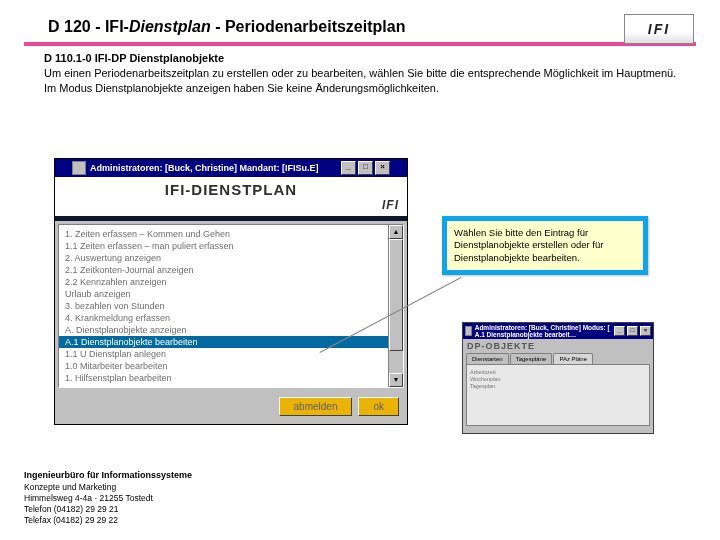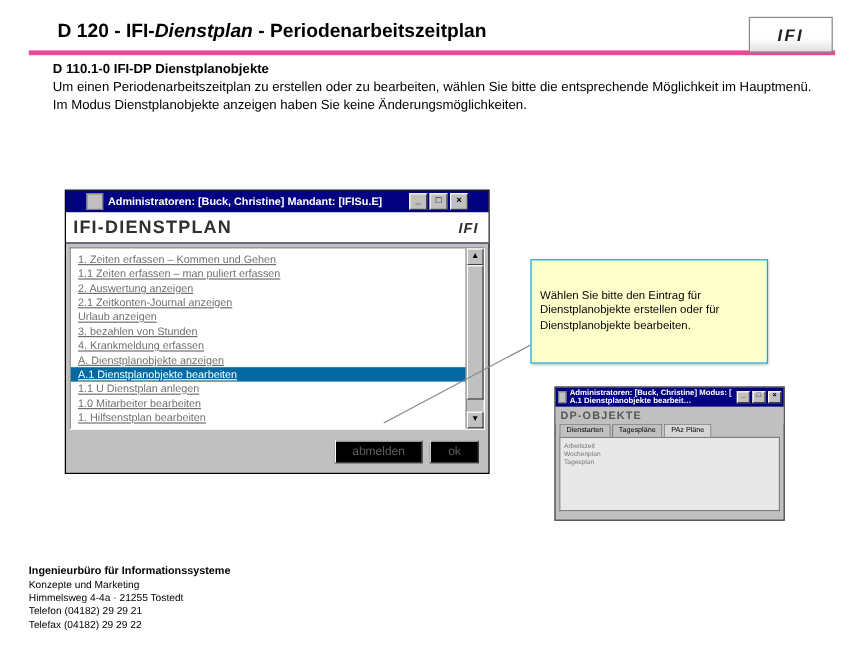--- a/index.html
+++ b/index.html
@@ -70,28 +70,29 @@
     border: 1px solid #808080;
   }
   .winbtns { margin-left: auto; display: flex; gap: 2px; }
   .winbtn {
     width: 13px; height: 12px; background: #c0c0c0;
     border: 1px solid #fff; border-right-color: #404040; border-bottom-color: #404040;
     font-size: 8px; line-height: 10px; text-align: center; color: #000;
   }
   .app-banner {
     background: #fff;
-    border-bottom: 1px solid #0f172a;
+    border-bottom: 5px solid #0f172a;
     display: flex;
     align-items: center;
     padding: 4px 6px;
     font-size: 15px;
     font-weight: bold;
     letter-spacing: 1px;
     color: #303030;
+    flex-direction: column;
   }
   .app-banner .ifi-lg {
     margin-left: auto;
     font-style: italic;
     font-size: 12px;
     padding-right: 2px;
   }
   .menu-area {
     background: #fff;
     margin: 3px;
@@ -116,51 +117,50 @@
   .thumb {
     position: absolute; left: 0; top: 14px; width: 12px; height: 110px;
     background: #c0c0c0; border: 1px solid #fff; border-right-color: #404040; border-bottom-color: #404040;
   }
   .menuitem {
     font-size: 9px;
     padding: 1px 4px 1px 6px;
     color: #707070;
     white-space: nowrap;
     overflow: hidden;
-    text-decoration: underline;
   }
   .menuitem.sel {
     background: #0369a1;
     color: #fff;
   }
   .buttonrow {
     display: flex;
     justify-content: flex-end;
     gap: 6px;
     padding: 6px 8px 8px;
   }
   .w95btn {
-    background: #000000;
+    background: #eab308;
     border: 1px solid #fff;
     border-right-color: #404040;
     border-bottom-color: #404040;
     font-size: 10px;
     padding: 3px 14px;
     color: #606060;
   }
   .callout {
     position: absolute;
     left: 442px;
     top: 216px;
     width: 182px;
     background: #ffffcc;
-    border: 1px solid #0ea5e9;
+    border: 5px solid #0ea5e9;
     box-shadow: 1px 1px 2px rgba(0,0,0,.25);
     font-size: 9.5px;
-    padding: 24px 7px;
+    padding: 6px 7px;
     line-height: 1.3;
   }
   .callout-line {
     position: absolute;
     left: 320px;
     top: 352px;
     width: 160px;
     height: 1px;
     border-top: 1px solid #888;
     transform: rotate(-28deg);
@@ -253,20 +253,21 @@
   <div class="menu-area" id="menu-area">
     <div class="scrollbar">
       <div class="sbtn">▲</div>
       <div class="thumb"></div>
       <div class="sbtn" style="position:absolute;bottom:0;left:0">▼</div>
     </div>
   <div class="menuitem">1. Zeiten erfassen – Kommen und Gehen</div>
       <div class="menuitem">1.1  Zeiten erfassen – man puliert erfassen</div>
       <div class="menuitem">2. Auswertung anzeigen</div>
       <div class="menuitem">2.1  Zeitkonten-Journal anzeigen</div>
+      <div class="menuitem">2.2  Kennzahlen anzeigen</div>
       <div class="menuitem">Urlaub anzeigen</div>
       <div class="menuitem">3.  bezahlen von Stunden</div>
       <div class="menuitem">4. Krankmeldung erfassen</div>
       <div class="menuitem">A. Dienstplanobjekte anzeigen</div>
       <div class="menuitem sel">A.1  Dienstplanobjekte bearbeiten</div>
       <div class="menuitem">1.1 U Dienstplan anlegen</div>
       <div class="menuitem">1.0 Mitarbeiter bearbeiten</div>
       <div class="menuitem">1. Hilfsenstplan bearbeiten</div>
     </div>
   <div class="buttonrow">

